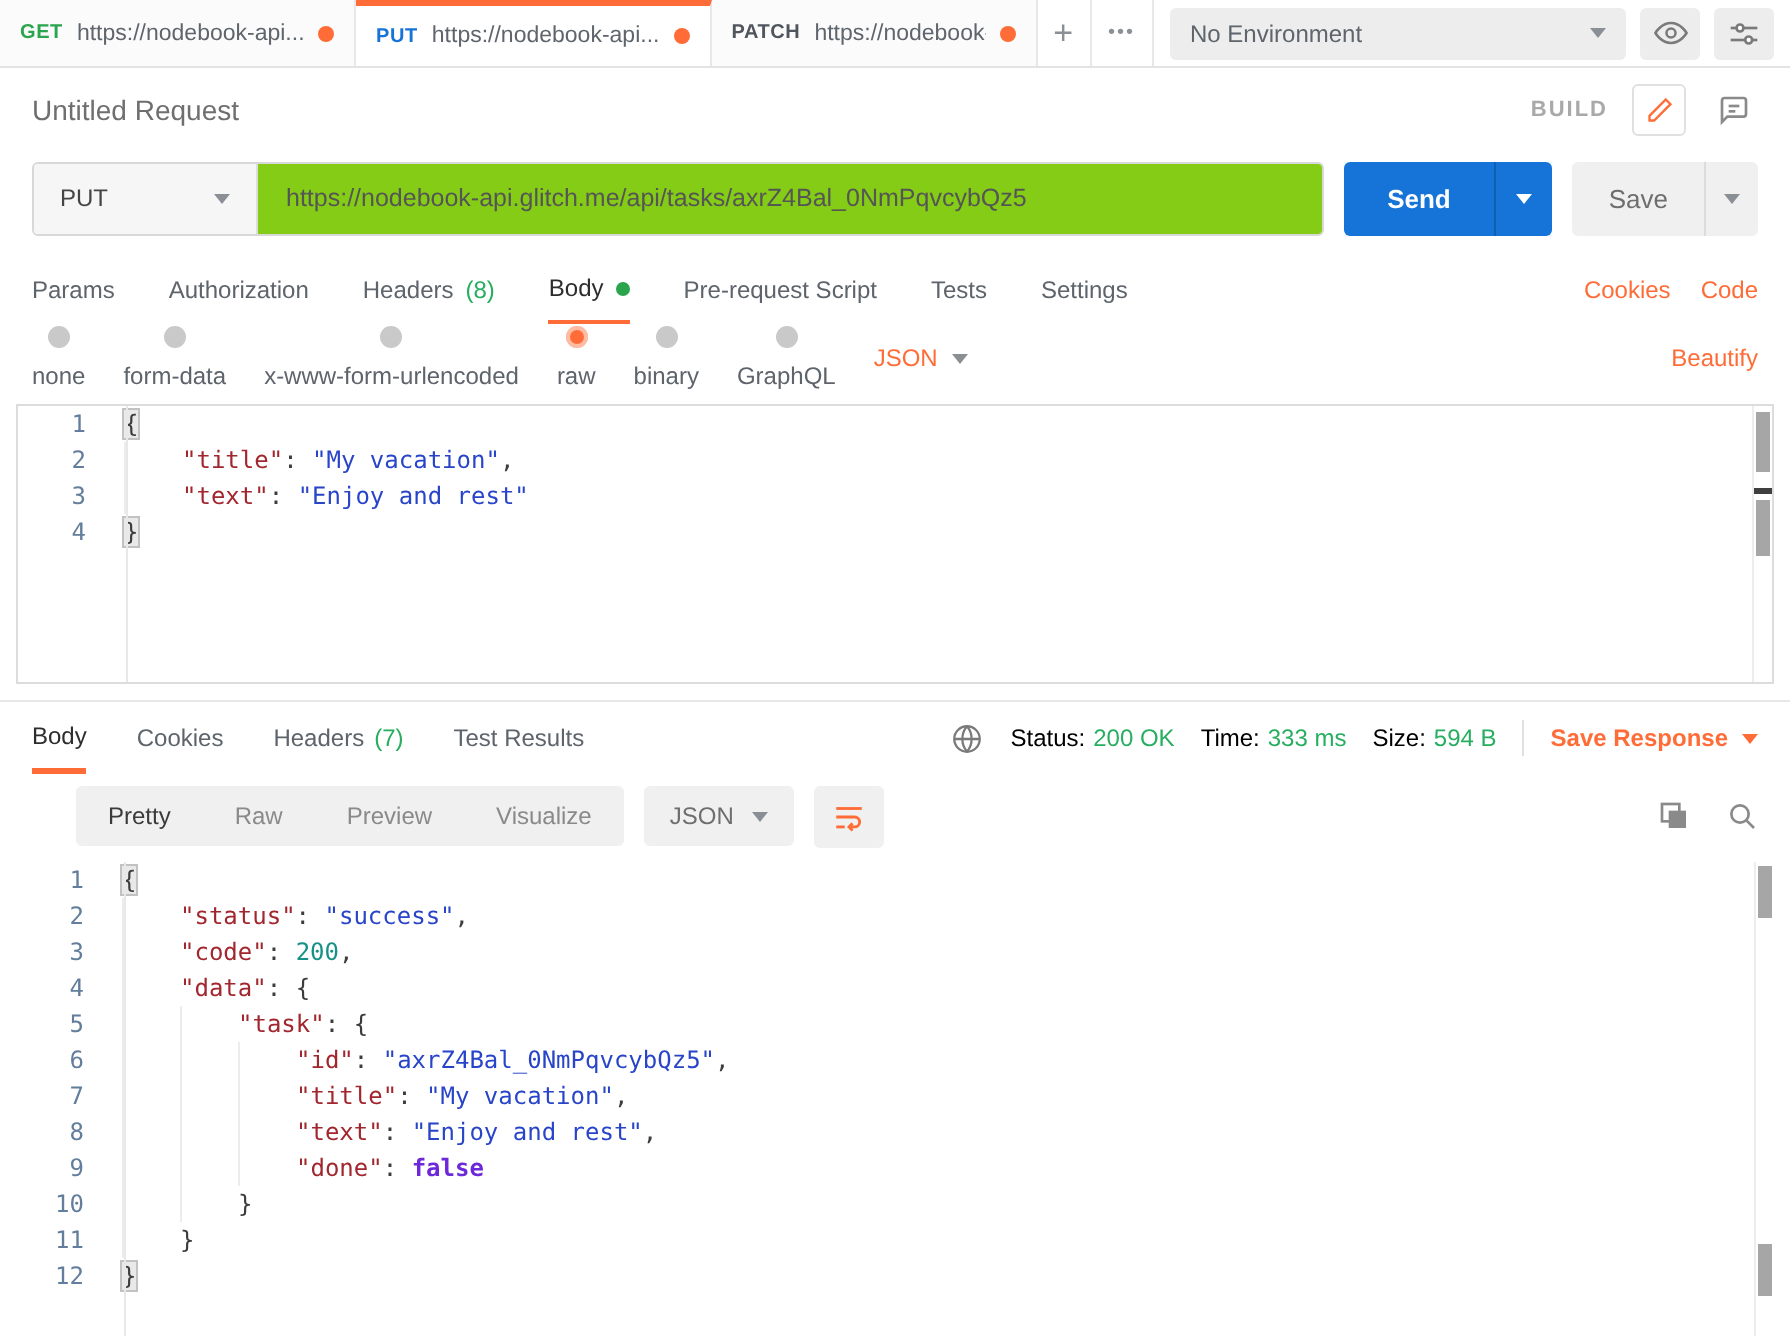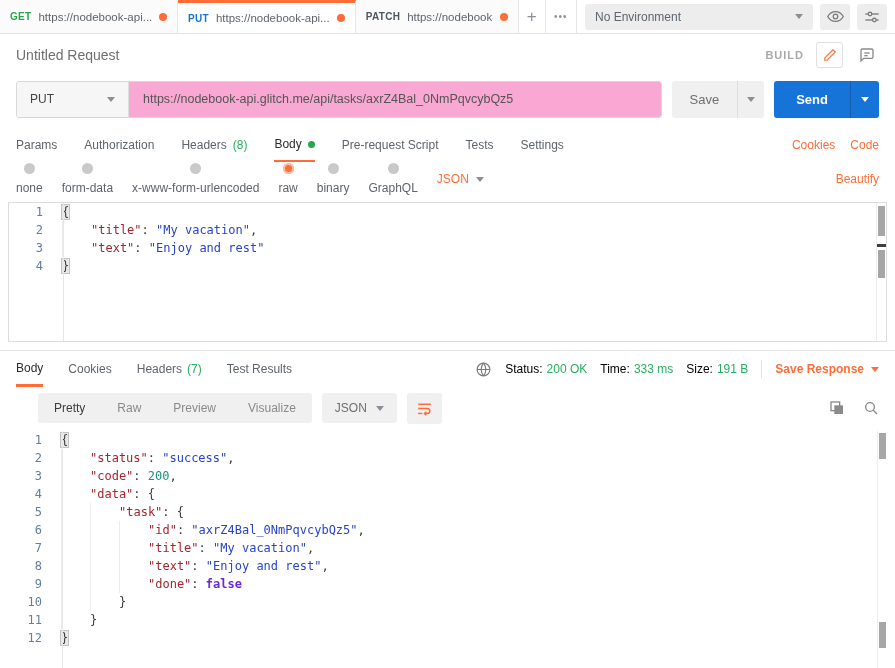--- a/index.html
+++ b/index.html
@@ -36,21 +36,21 @@
   .build-label { color: #a9a9a9; font-size: 11px; font-weight: 700; letter-spacing: 1px; }
   .pencil-box { width: 27px; height: 26px; border: 1px solid #e0e0e0; border-radius: 3px; background: #fff;
                 display: flex; align-items: center; justify-content: center; cursor: pointer; }
   .comment-btn { width: 24px; height: 24px; display: flex; align-items: center; justify-content: center; cursor: pointer; }
   
   .url-row { height: 46px; display: flex; align-items: center; gap: 10px; padding: 0 16px; flex-shrink: 0; }
   .url-control { flex: 1; display: flex; height: 37px; border: 1px solid #d8d8d8; border-radius: 3px; overflow: hidden; }
   .method-select { width: 112px; background: #f6f6f6; border-right: 1px solid #ddd; display: flex;
                    align-items: center; padding: 0 13px; color: #444; cursor: pointer; }
   .method-select .caret { margin-left: auto; }
-  .url-input-wrap { flex: 1; background: #f9a8d4; display: flex; align-items: center; }
+  .url-input-wrap { flex: 1; background: #84cc16; display: flex; align-items: center; }
   .url-input { width: 100%; border: none; outline: none; background: transparent; padding: 0 14px;
                font-family: "Liberation Sans", sans-serif; font-size: 12.5px; color: #555; }
   .split-btn { display: flex; height: 37px; border-radius: 3px; overflow: hidden; cursor: pointer; }
   .send { background: #1673D8; color: #fff; }
   .send .btn-main { padding: 0 22px; display: flex; align-items: center; font-weight: 700; font-size: 13px; }
   .send .btn-caret { width: 29px; border-left: 1px solid rgba(0,0,0,.18); display: flex; align-items: center; justify-content: center; }
   .send .caret { border-top-color: #fff; }
   .save { background: #f0f0f0; color: #6e6e6e; }
   .save .btn-main { padding: 0 18px; display: flex; align-items: center; font-size: 13px; }
   .save .btn-caret { width: 27px; border-left: 1px solid #dcdcdc; display: flex; align-items: center; justify-content: center; }
@@ -181,28 +181,28 @@
 <div class="url-row">
   <div class="url-control">
     <div class="method-select">
       <span>PUT</span>
       <span class="caret"></span>
     </div>
     <div class="url-input-wrap">
       <input class="url-input" type="text" readonly="" value="https://nodebook-api.glitch.me/api/tasks/axrZ4Bal_0NmPqvcybQz5" style="">
     </div>
   </div>
-  <div class="split-btn save">
-    <span class="btn-main">Save</span>
+  <div class="split-btn send">
+    <span class="btn-main">Send</span>
     <span class="btn-caret">
         <span class="caret"></span>
       </span>
   </div>
-  <div class="split-btn send">
-    <span class="btn-main">Send</span>
+  <div class="split-btn save">
+    <span class="btn-main">Save</span>
     <span class="btn-caret">
         <span class="caret"></span>
       </span>
   </div>
 </div>
 
 <div class="req-tabs">
   <div class="req-tab">
       <span>Params</span>
     </div>
@@ -301,21 +301,21 @@
     <div class="meta-pair">
       <span class="meta-label">Status:</span>
       <span class="meta-value">200 OK</span>
     </div>
     <div class="meta-pair">
       <span class="meta-label">Time:</span>
       <span class="meta-value">333 ms</span>
     </div>
     <div class="meta-pair">
       <span class="meta-label">Size:</span>
-      <span class="meta-value">191 B</span>
+      <span class="meta-value">594 B</span>
     </div>
     <div class="v-div"></div>
     <div class="save-resp">
       <span>Save Response</span>
       <span class="caret"></span>
     </div>
   </div>
 </div>
 
 <div class="resp-toolbar">

